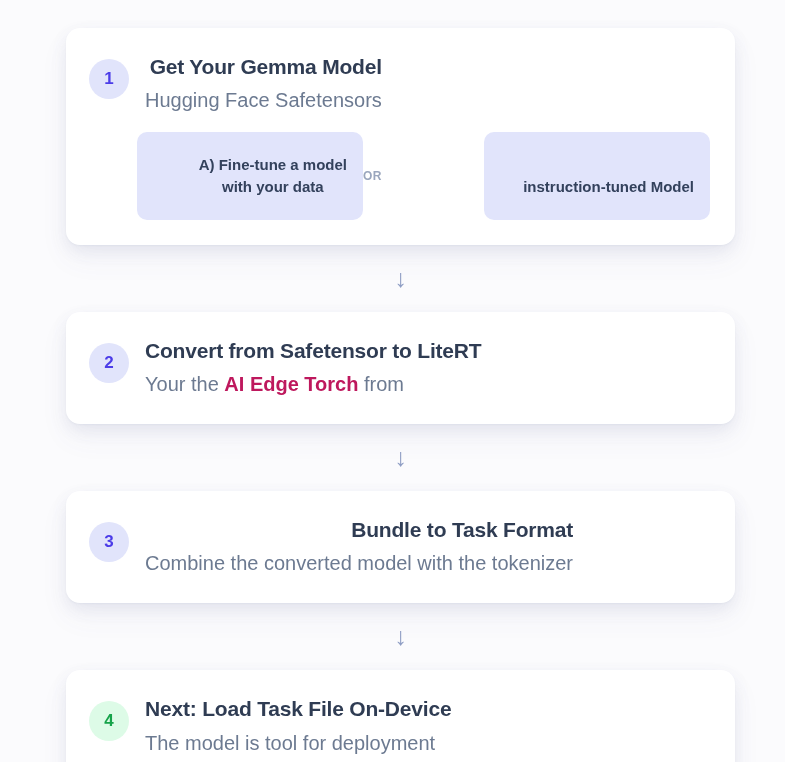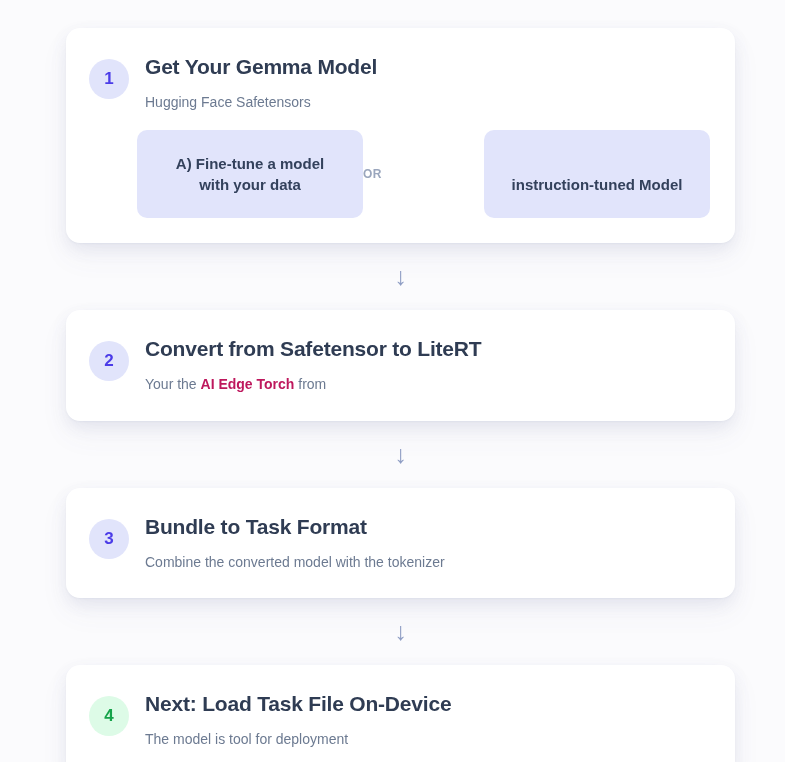--- a/index.html
+++ b/index.html
@@ -62,26 +62,27 @@
     margin-left: 16px;
     padding-top: 1px;
   }
 
   .card-title {
     font-size: 21px;
     font-weight: bold;
     color: #2f3c53;
     letter-spacing: -0.2px;
     line-height: 1.15;
+    text-align: right;
   }
 
   .card-sub {
-    font-size: 14px;
+    font-size: 20px;
     color: #6c7a91;
-    margin-top: 14px;
+    margin-top: 8px;
     line-height: 1.3;
   }
 
   .link {
     color: #be185d;
     font-weight: bold;
   }
 
   .options {
     display: flex;
@@ -89,21 +90,21 @@
     padding: 19px 25px 25px 23px;
   }
 
   .option-box {
     flex: 1 1 0;
     background: #e1e4fb;
     border-radius: 10px;
     min-height: 88px;
     display: flex;
     align-items: center;
-    justify-content: center;
+    justify-content: flex-end;
     text-align: center;
     font-size: 15px;
     font-weight: bold;
     color: #33415c;
     line-height: 1.45;
     padding: 10px 16px;
     box-sizing: border-box;
     margin-left: 48px;
   }
 

